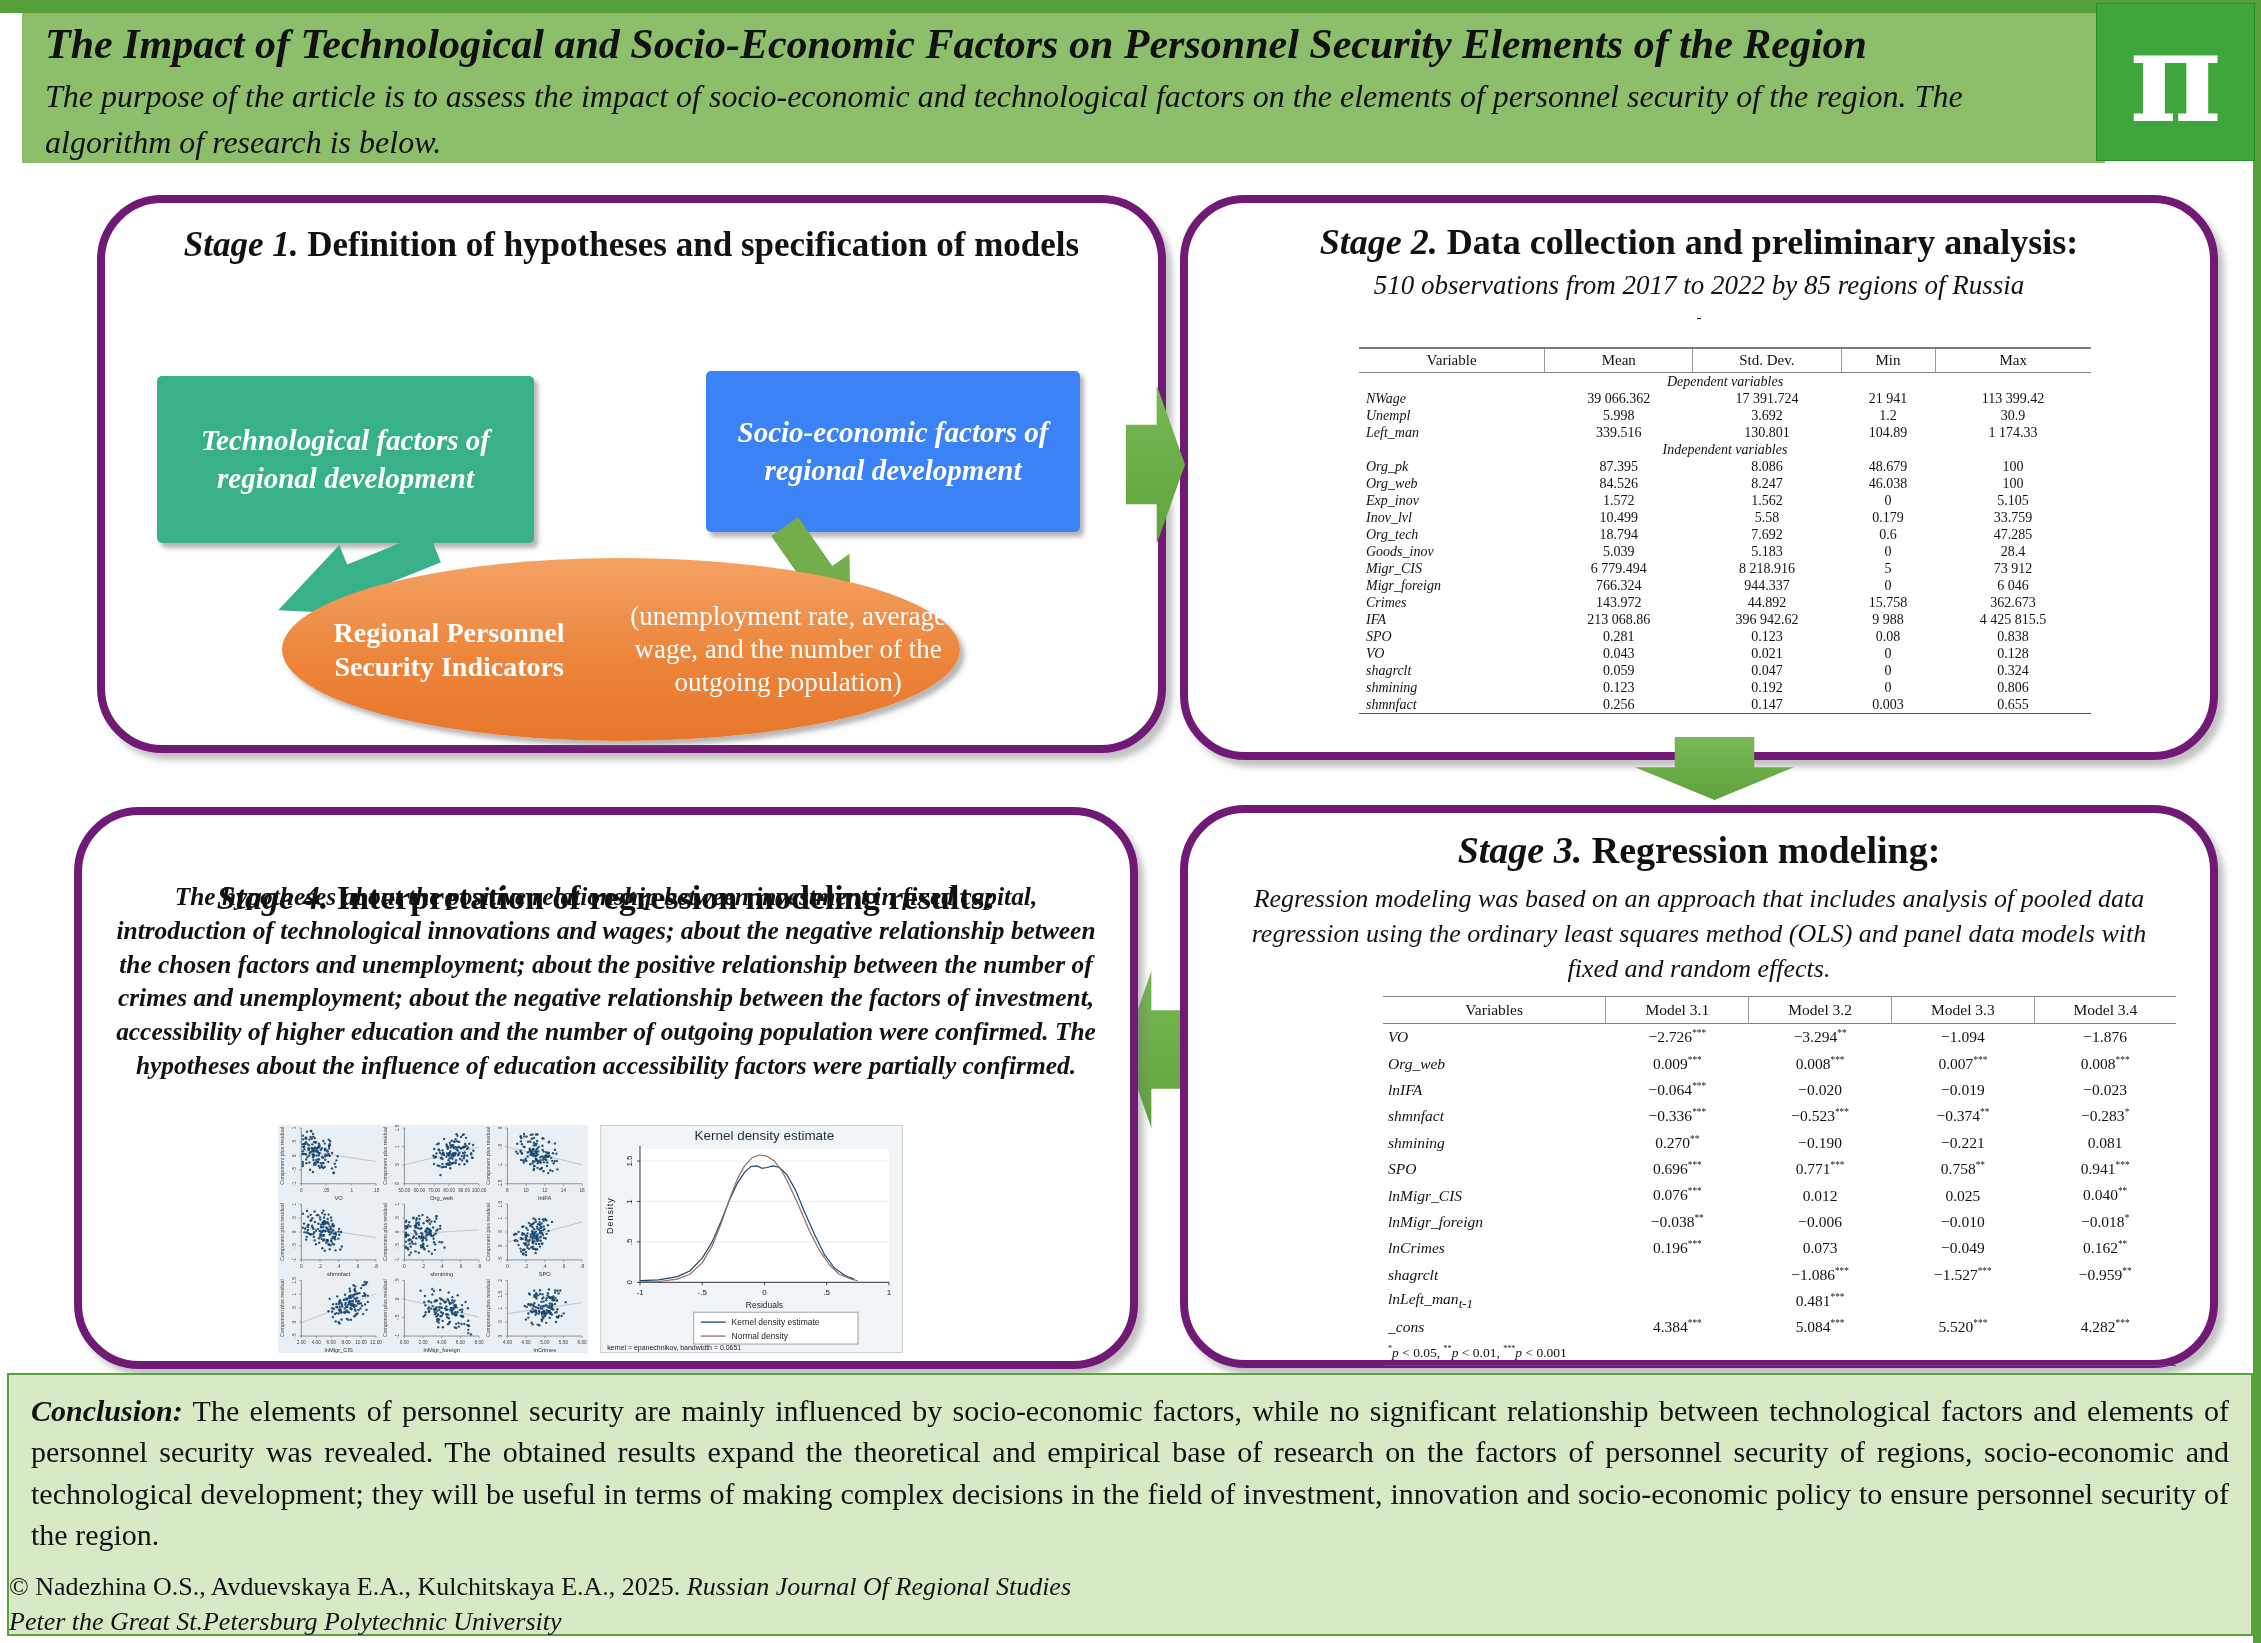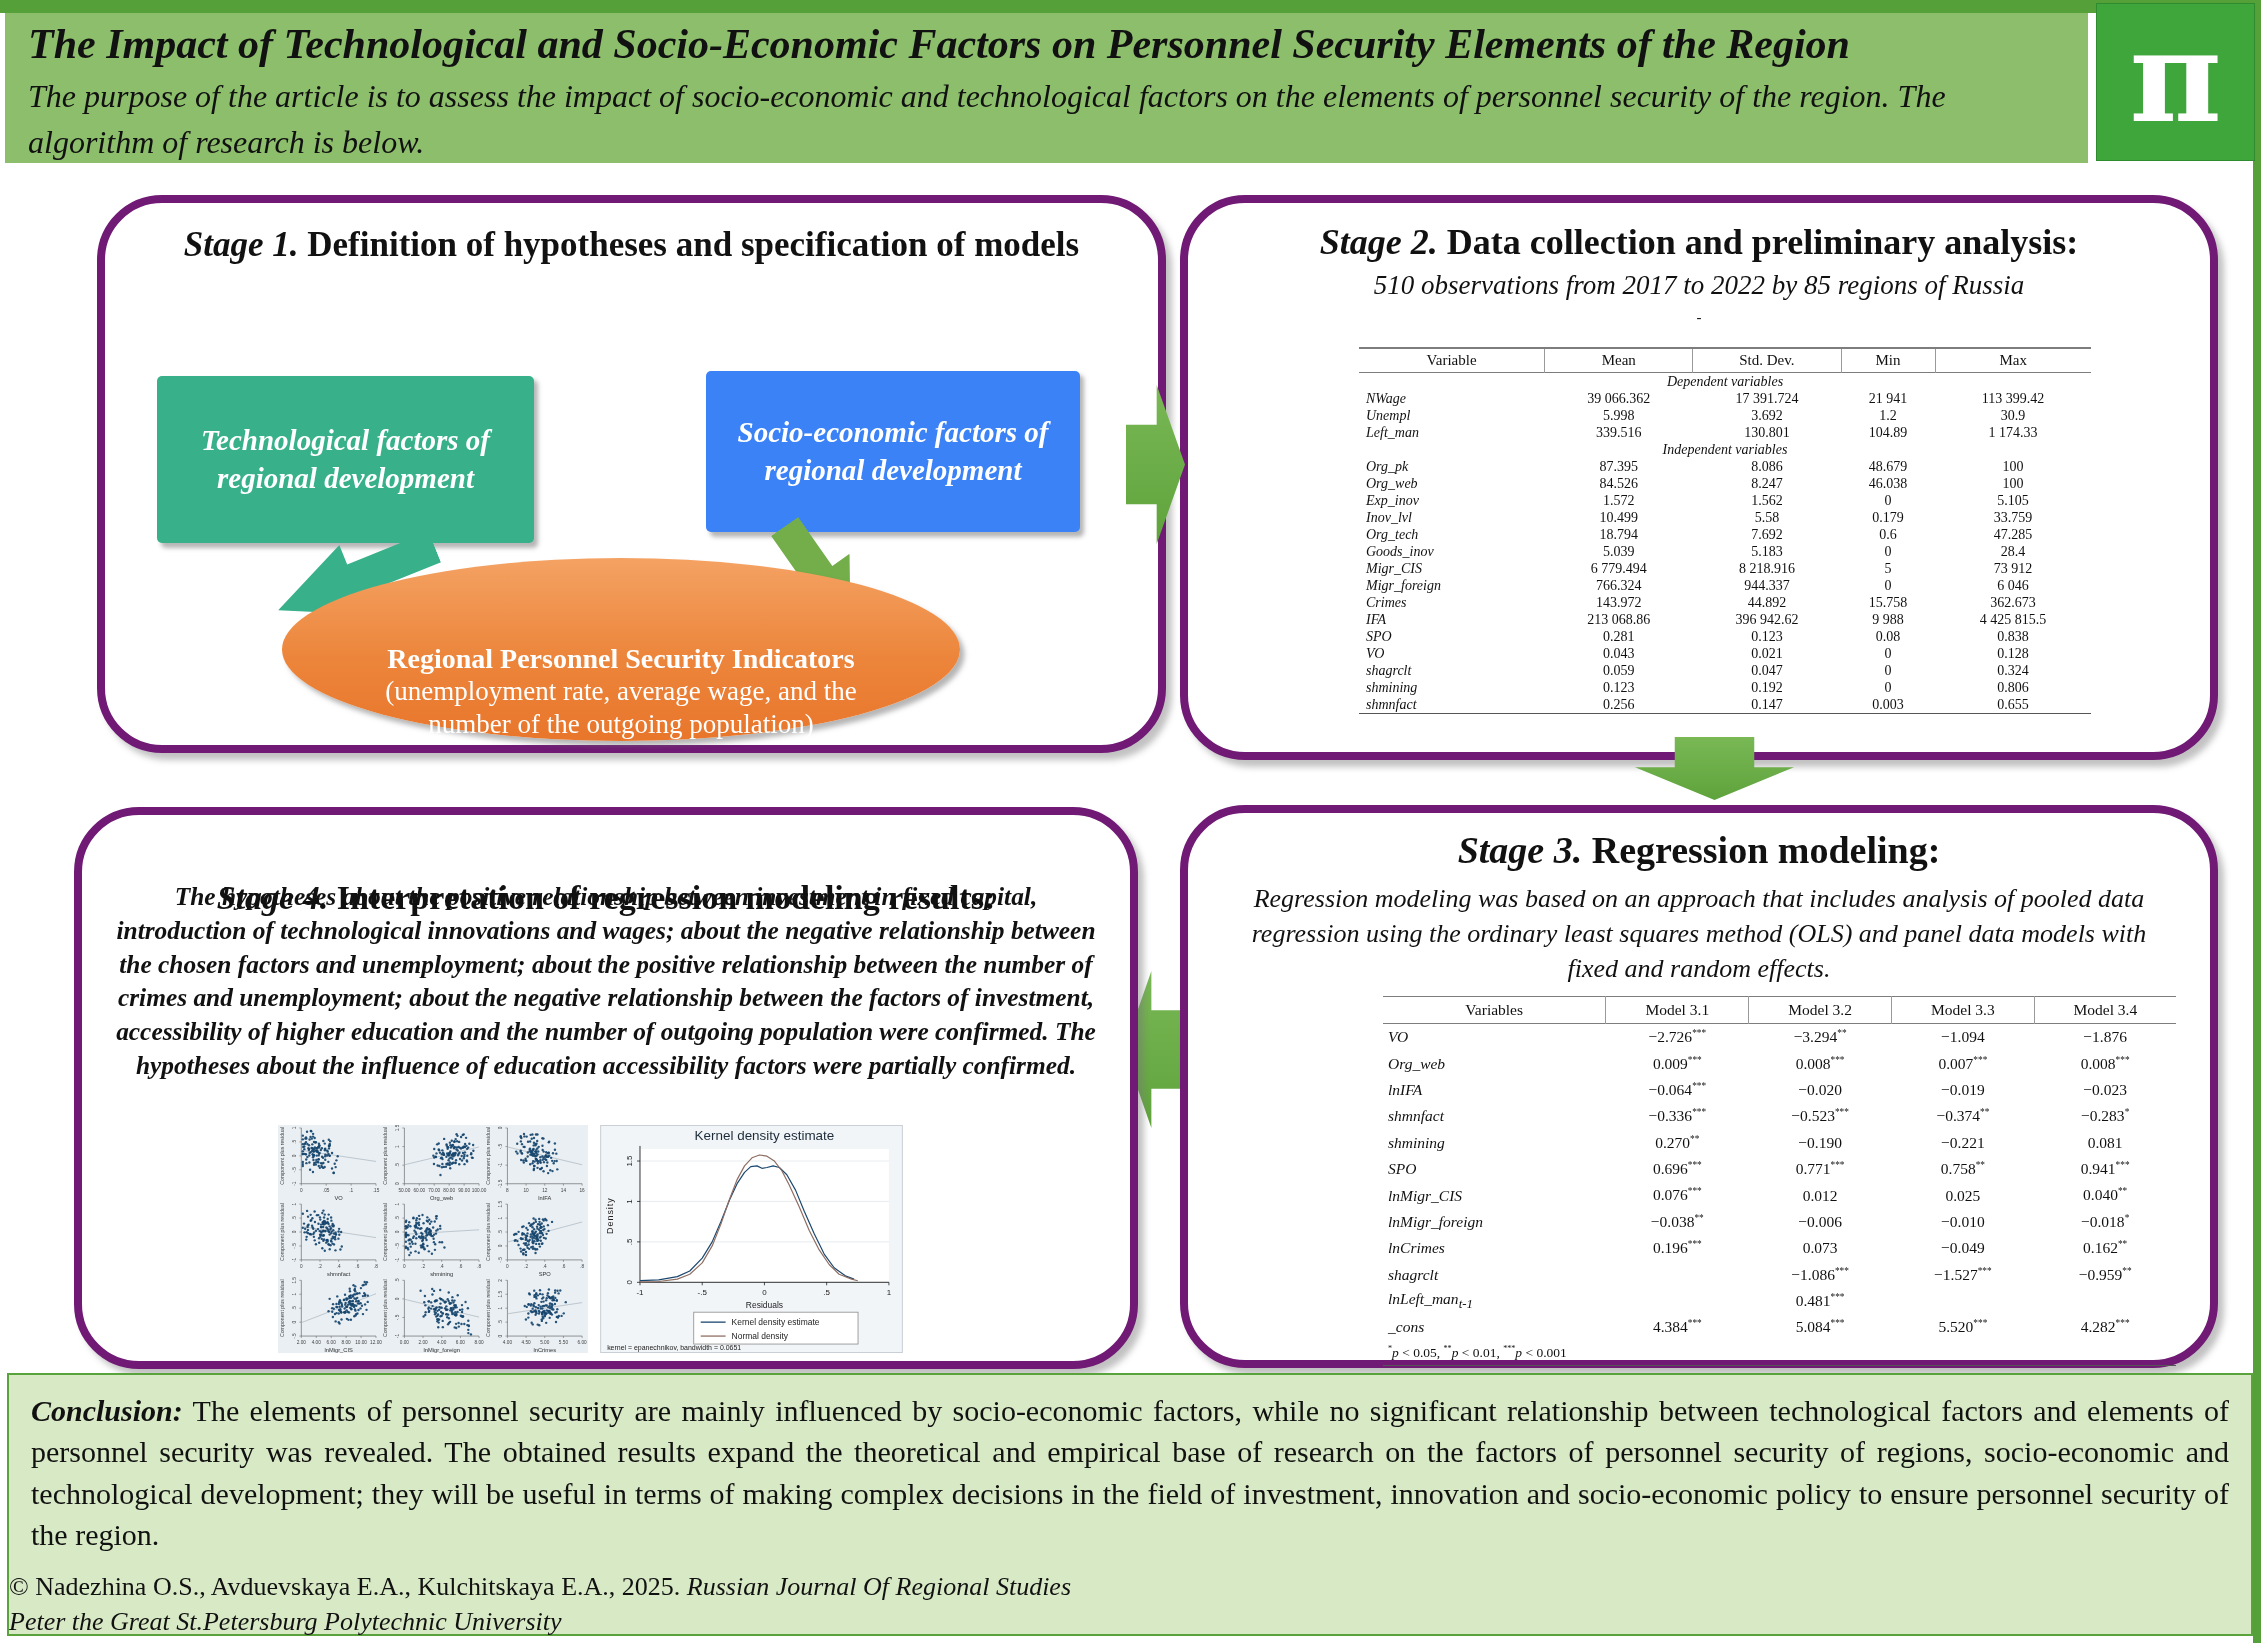--- a/index.html
+++ b/index.html
@@ -2,21 +2,21 @@
 <html style="font-size:8px"><head>
 <meta charset="utf-8">
 <style>
   html,body{margin:0;padding:0;width:2261px;height:1644px;overflow:hidden;background:#ffffff;
     font-family:"Liberation Serif",serif;color:#111;}
   .abs{position:absolute;}
   
   .topbar{left:0;top:0;width:2261px;height:13px;background:#56A03A;}
   .rightbar{right:0;top:0;width:8px;height:1644px;background:#56A03A;}
   
-  .band{left:5px;top:13px;width:2083px;height:150px;background:#8CBE6C;padding:0;}
+  .band{left:22px;top:13px;width:2083px;height:150px;background:#8CBE6C;padding:0;}
   .band h1{margin:9px 0 0 23px;font-size:42px;line-height:1.05;font-weight:bold;font-style:italic;}
   .band .sub{margin:7px 0 0 23px;width:2014px;font-size:32px;font-style:italic;line-height:1.45;}
   .logo{left:2096px;top:3px;width:157px;height:156px;background:#3FA63C;border:1.5px solid #2E8B2E;
     display:flex;align-items:center;justify-content:center;}
   .logo span{color:#fff;font-size:126px;font-weight:bold;font-family:"DejaVu Serif",serif;line-height:1;transform:translateY(-5px);}
   
   .panel{background:#fff;border:8px solid #701a75;border-radius:65px;
     box-shadow:6px 7px 6px rgba(120,120,120,.45);}
   .p1{left:97px;top:195px;width:1053px;height:542px;}
   .p2{left:1180px;top:195px;width:1022px;height:549px;}
@@ -26,21 +26,21 @@
   .stitle .pfx{font-style:italic;}
   .ssub{width:100%;text-align:center;font-style:italic;}
   
   .factor{border-radius:5px;color:#fff;font-weight:bold;font-style:italic;font-size:29px;line-height:1.3;
     display:flex;align-items:center;justify-content:center;text-align:center;
     box-shadow:4px 4.5px 4.5px rgba(110,110,110,.5);}
   .teal{background:#38B18A;}
   .greenbox{background:#3b82f6;}
   .ellipse{border-radius:50%;background:linear-gradient(180deg,#F4A263 0%,#EC853B 55%,#E8762B 100%);
     color:#fff;text-align:center;box-shadow:4.5px 5px 5px rgba(110,110,110,.5);
-    display:flex;flex-direction:column;align-items:center;justify-content:flex-end;}
+    display:flex;flex-direction:row;align-items:center;justify-content:space-between;}
   .ellipse .et{font-weight:bold;font-size:28px;line-height:1.2;width:489px;}
   .ellipse .es{font-size:27px;line-height:1.22;width:503px;}
   .smallarrow{clip-path:polygon(28% 0,72% 0,72% 52%,100% 52%,50% 100%,0 52%,28% 52%);
     filter:drop-shadow(3px 3px 2.5px rgba(100,100,100,.6));}
   
   .flowR{left:1126px;top:385px;width:59px;height:159px;background:linear-gradient(180deg,#79B855,#5FA33C);
     clip-path:polygon(0 25%,52% 25%,52% 0,100% 50%,52% 100%,52% 75%,0 75%);
     filter:drop-shadow(3.5px 3.5px 3px rgba(100,100,100,.55));}
   .flowD{left:1635px;top:737px;width:159px;height:63px;background:linear-gradient(180deg,#79B855,#5FA33C);
     clip-path:polygon(25% 0,75% 0,75% 48%,100% 48%,50% 100%,0 48%,25% 48%);

